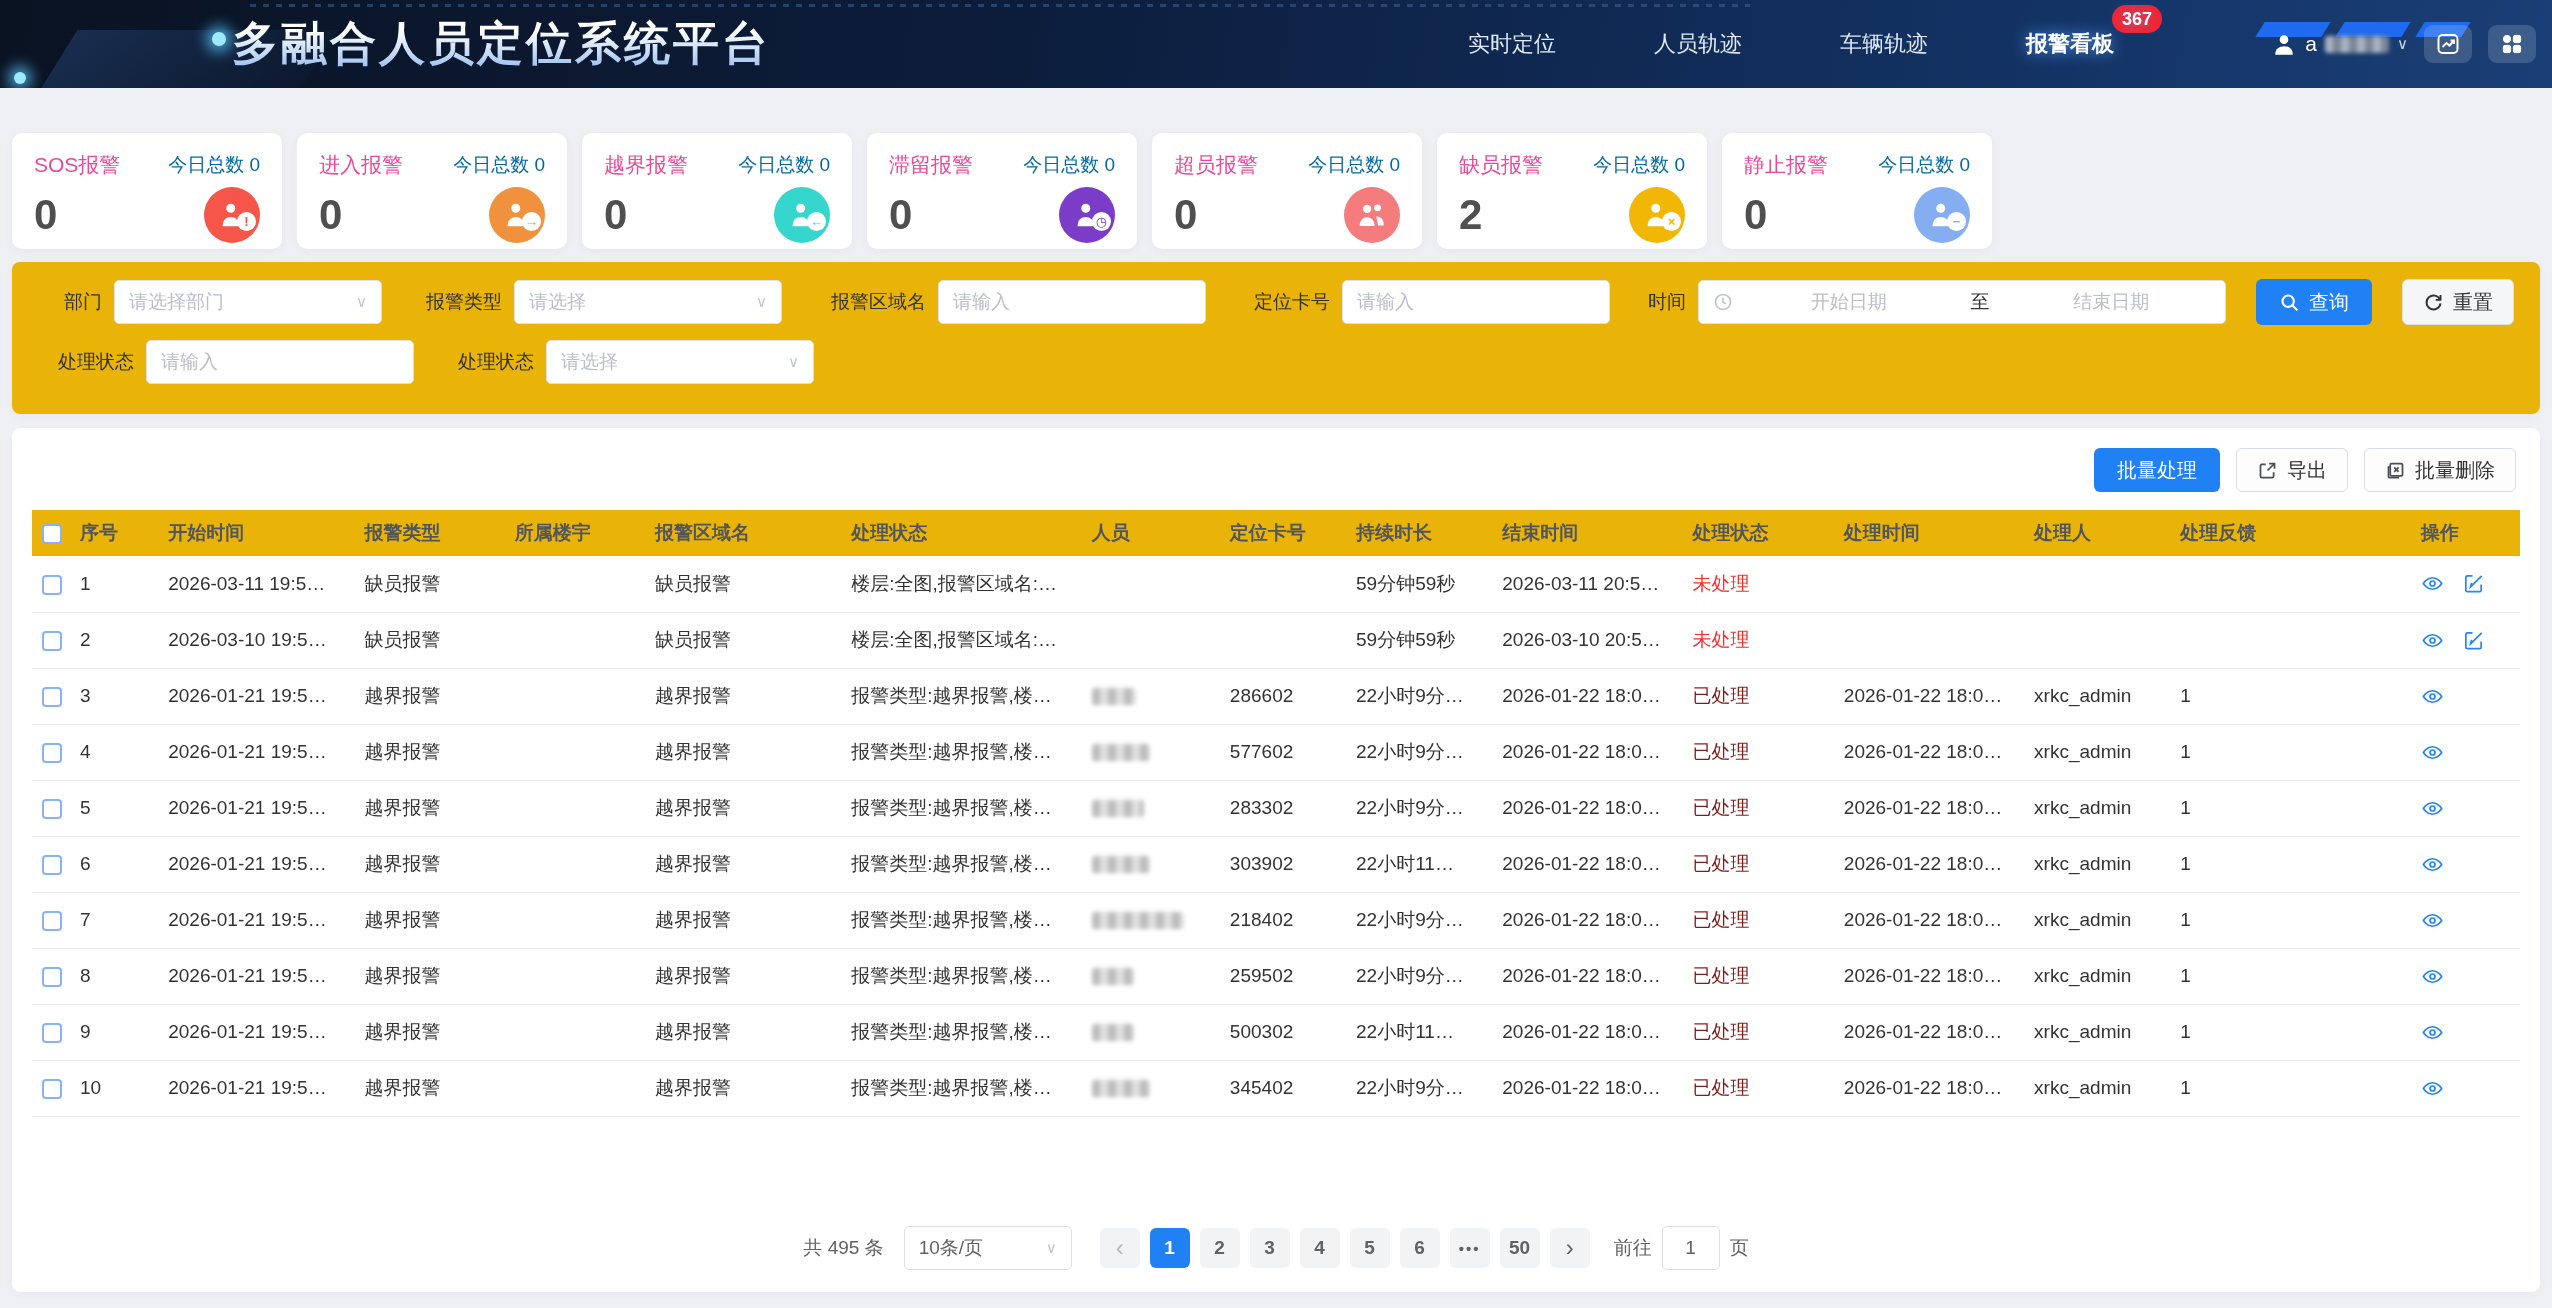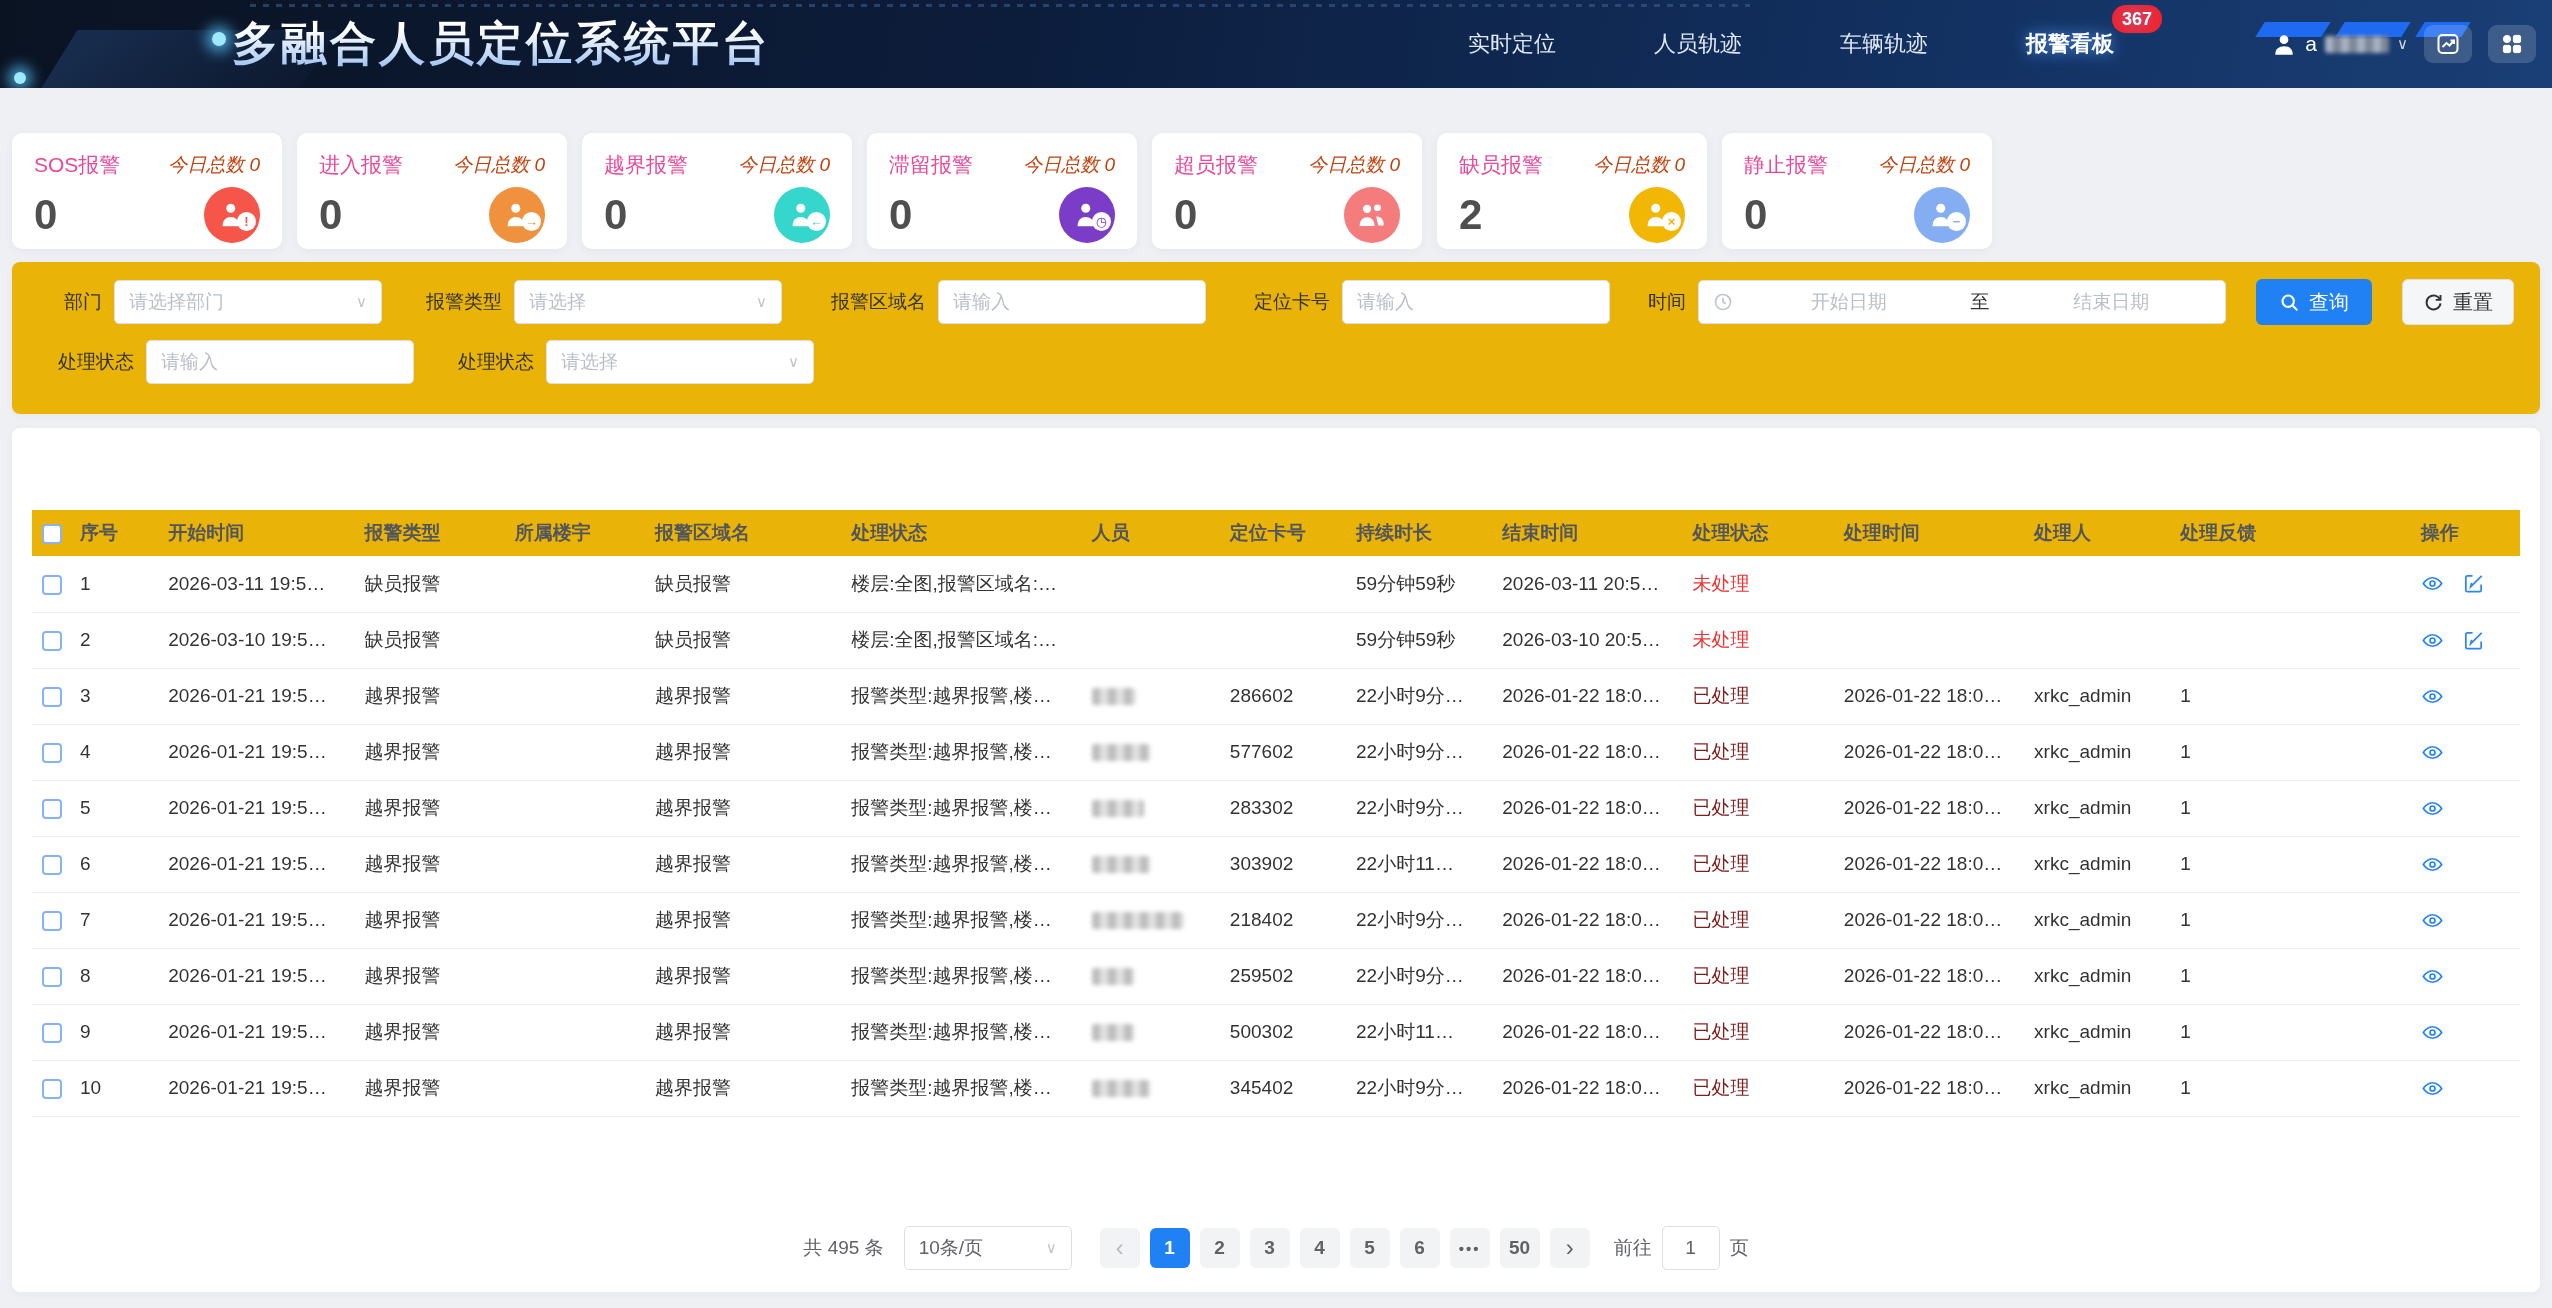--- a/index.html
+++ b/index.html
@@ -47,21 +47,21 @@
   .hdr-btn svg { stroke:#fff; }
   .para-deco { position:absolute; right:86px; top:22px; display:flex; gap:14px; }
   .para-deco div { width:66px; height:15px; background:#1e6af0; transform:skewX(-32deg); }
   .para-deco div:last-child { width:46px; }
   
   .stats { position:absolute; top:133px; left:12px; display:flex; gap:15px; }
   .stat-card { width:270px; height:116px; background:#fff; border-radius:10px;
     box-shadow:0 2px 10px rgba(30,50,90,.05); padding:18px 22px 16px 22px; }
   .stat-top { display:flex; justify-content:space-between; align-items:center; }
   .stat-label { font-size:21px; color:#ec4899; }
-  .stat-total { font-size:19px; color:#c2410c;font-style:italic; }
+  .stat-total { font-size:19px; color:#0369a1; }
   .stat-bottom { display:flex; justify-content:space-between; align-items:center; margin-top:8px; }
   .stat-value { font-size:42px; font-weight:700; color:#4f4f4f; line-height:1; }
   .stat-icon { width:56px; height:56px; border-radius:50%; position:relative;
     display:flex; align-items:center; justify-content:center; }
   .stat-icon svg { fill:#fff; }
   .icon-badge { position:absolute; right:4px; bottom:12px; width:19px; height:19px; border-radius:50%;
     background:#fff; display:flex; align-items:center; justify-content:center;
     font-size:13px; font-weight:800; line-height:1; }
   
   .filter-card { position:absolute; top:262px; left:12px; width:2528px; height:152px;
@@ -344,20 +344,43 @@
     </div>
     <span class="f-label w96 ml24">处理状态</span>
     <div class="control sel">
       <span class="ph">请选择</span>
         <span class="sel-arrow">∨</span>
     </div>
   </div>
 </div>
 
 <div class="table-card">
+  <div class="toolbar">
+    <div class="btn btn-primary">批量处理</div>
+    <div class="btn btn-plain">
+      <span style="display:inline-flex;">
+        <svg width="21" height="21" viewBox="0 0 24 24" fill="none" stroke-width="2">
+            <path d="M10 5H5.5A1.5 1.5 0 004 6.5v12A1.5 1.5 0 005.5 20h12a1.5 1.5 0 001.5-1.5V14"></path>
+            <path d="M14 4h6v6"></path>
+            <path d="M20 4l-8 8"></path>
+          </svg>
+      </span>
+      <span>导出</span>
+    </div>
+    <div class="btn btn-plain">
+      <span style="display:inline-flex;">
+        <svg width="21" height="21" viewBox="0 0 24 24" fill="none" stroke-width="2">
+            <rect x="6" y="4" width="14" height="14" rx="1.5"></rect>
+            <path d="M6 8H4v11a1 1 0 001 1h11"></path>
+            <path d="M10.5 8.5l5 5M15.5 8.5l-5 5"></path>
+          </svg>
+      </span>
+      <span>批量删除</span>
+    </div>
+  </div>
   <table>
     <colgroup id="cols">
         <col style="width: 38px;">
         <col style="width: 88px;">
         <col style="width: 196px;">
         <col style="width: 150px;">
         <col style="width: 140px;">
         <col style="width: 196px;">
         <col style="width: 240px;">
         <col style="width: 138px;">

